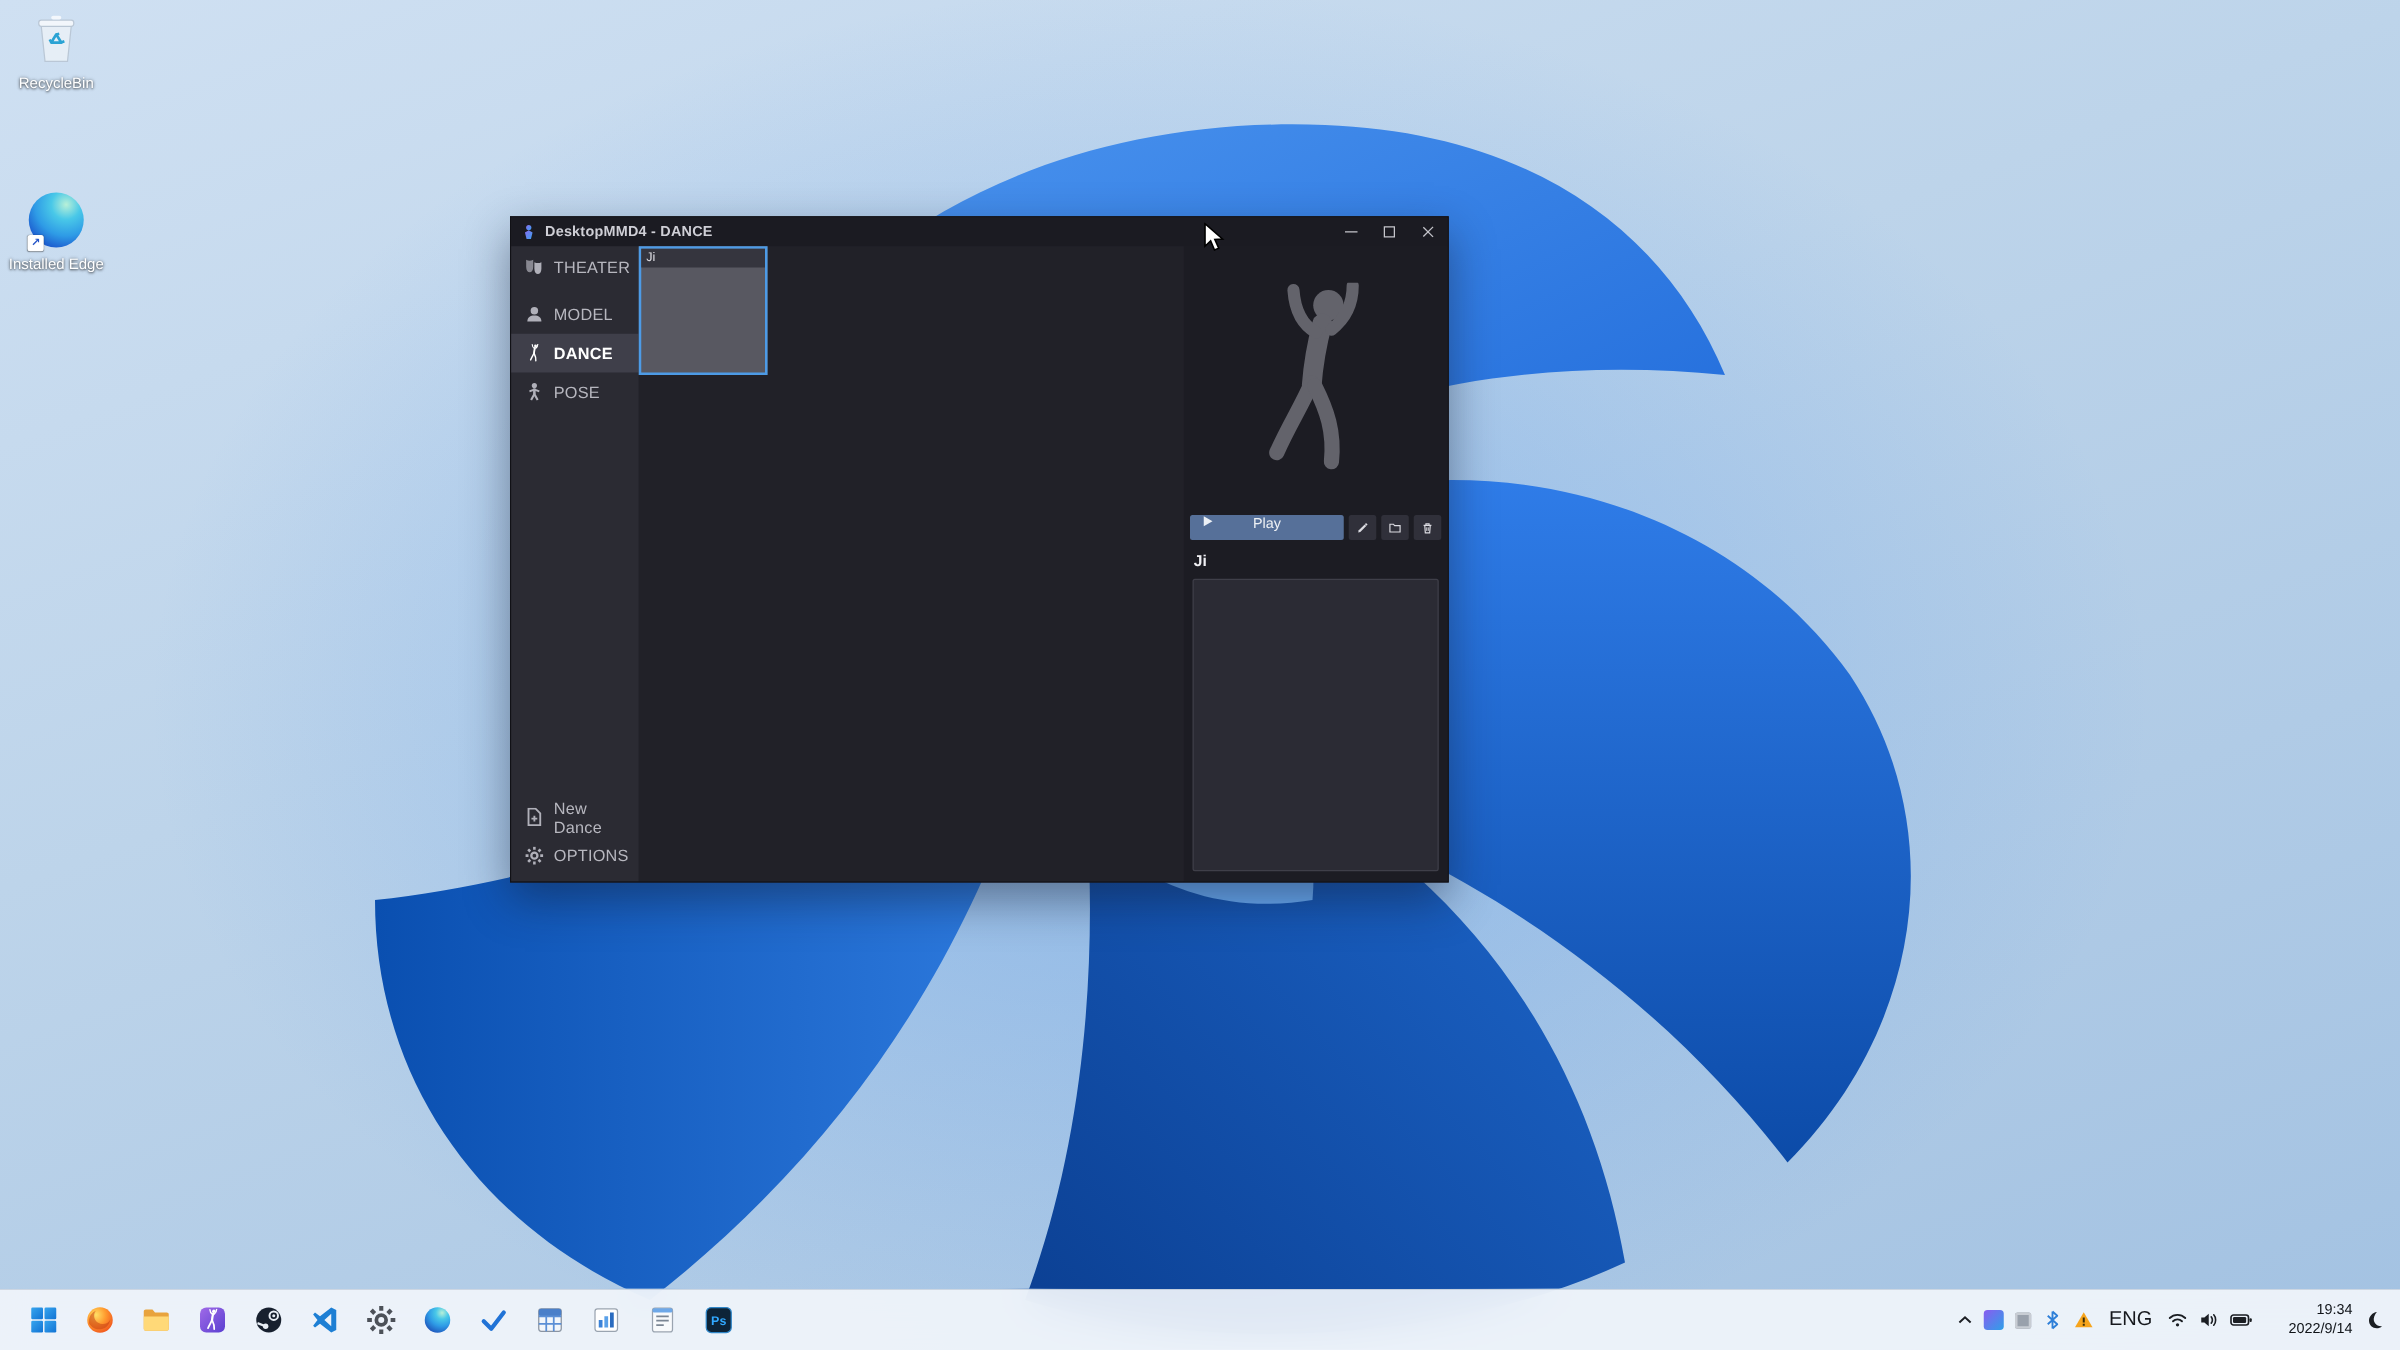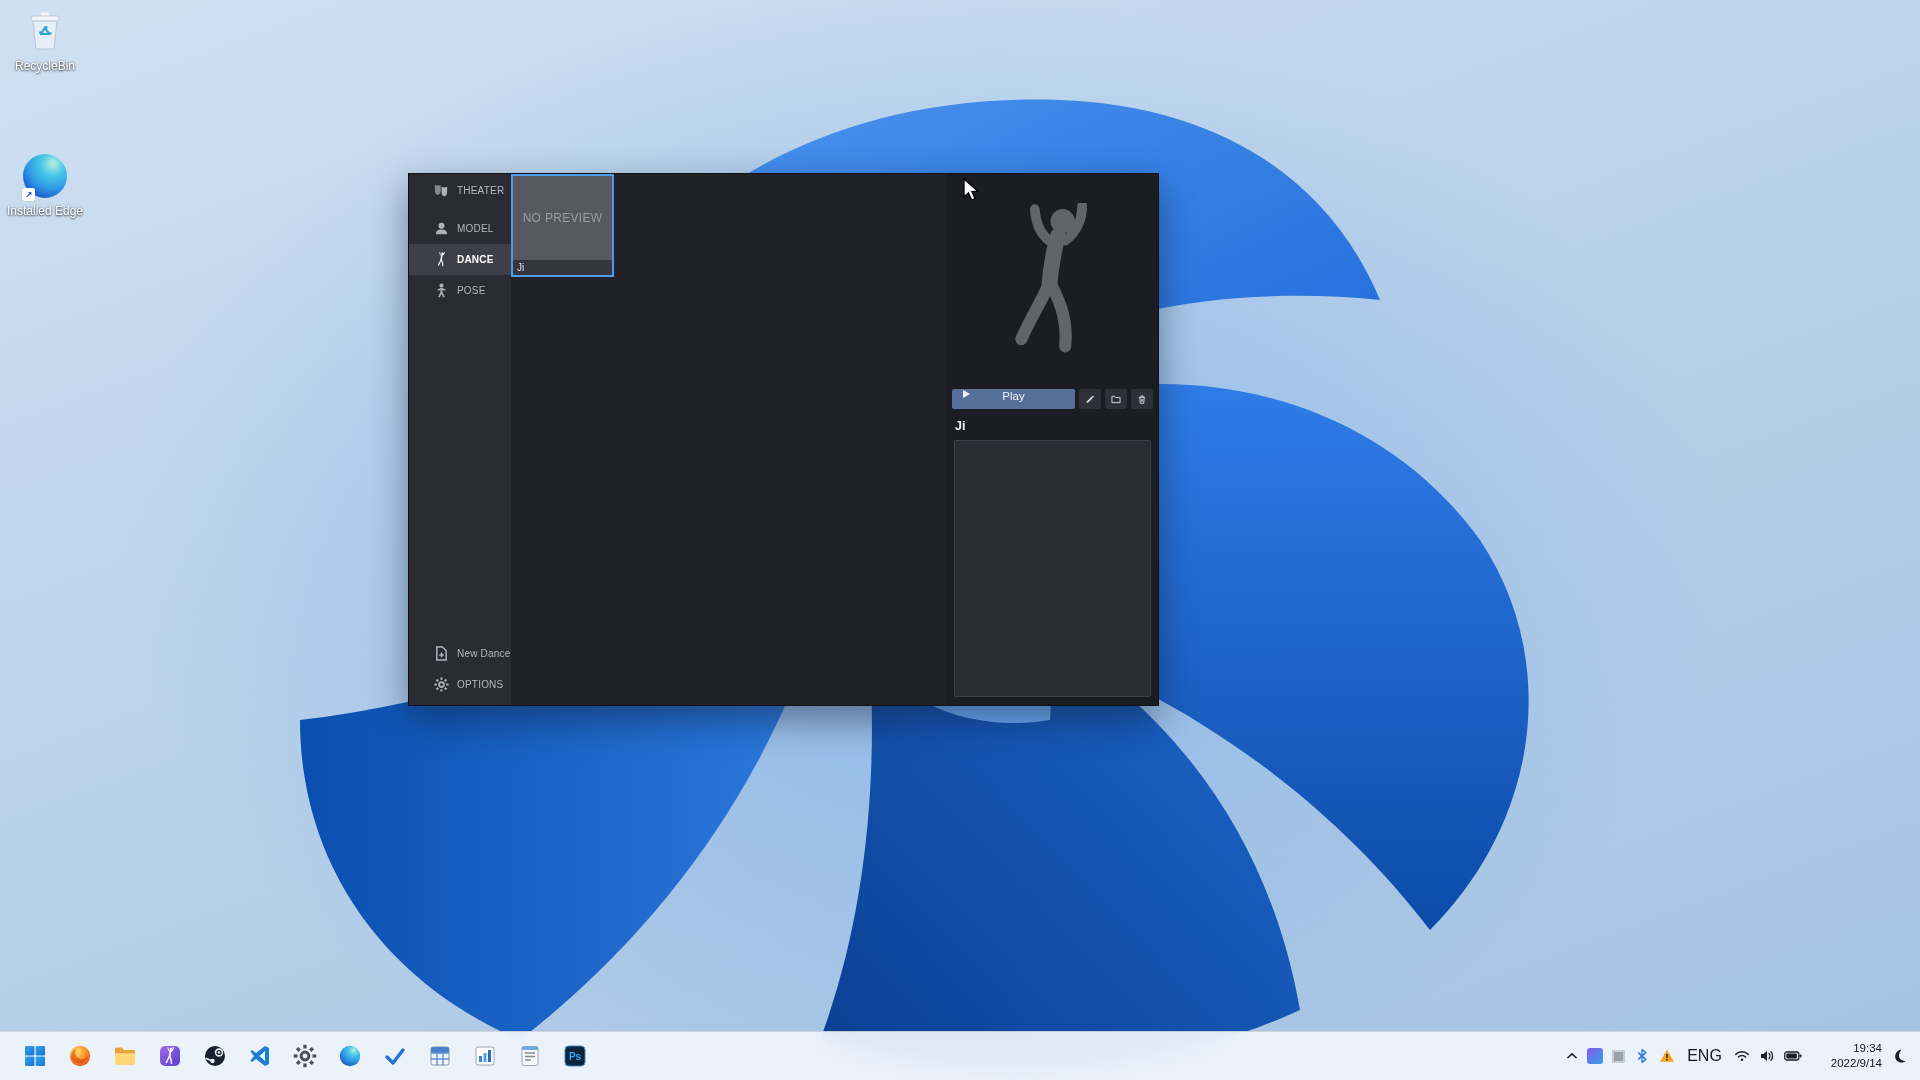--- a/index.html
+++ b/index.html
@@ -32,22 +32,22 @@
   .glyph-max{width:9px;height:9px;border:1.2px solid #c6c6cc;box-sizing:border-box;}
   .glyph-close{position:relative;width:11px;height:11px;}
   .glyph-close::before,.glyph-close::after{content:"";position:absolute;left:5px;top:0;width:1.4px;height:11px;background:#c6c6cc;}
   .glyph-close::before{transform:rotate(45deg);}
   .glyph-close::after{transform:rotate(-45deg);}
 
   .window-body{flex:1;display:flex;min-height:0;}
 
   
   .sidebar{width:102px;background:#2b2b33;display:flex;flex-direction:column;flex:none;}
-  .side-item{height:31px;display:flex;align-items:center;gap:8px;padding-left:25px;
-    font-size:10px;color:#b7b7bf;letter-spacing:.2px;flex:none;}
+  .side-item{height:31px;display:flex;align-items:center;gap:8px;padding-left:11px;
+    font-size:13px;color:#b7b7bf;letter-spacing:.2px;flex:none;}
   .side-item.first{height:32px;}
   .side-item.gap-top{margin-top:7px;}
   .side-item.active{background:#3f3f4a;color:#ffffff;font-weight:bold;}
   .sicon{width:15px;height:15px;flex:none;color:#b0b0b9;}
   .side-item.active .sicon{color:#fff;}
   .side-spacer{flex:1;}
   .side-bottom{padding-bottom:5px;}
 
   
   .main-col{flex:1;display:flex;flex-direction:column;min-width:0;}
@@ -247,20 +247,38 @@
 
   <div class="desktop-icon" style="left:0;top:153px">
     <div class="icon-wrap">
       <div class="edge-orb"></div>
       <div class="shortcut-overlay">↗</div>
     </div>
     <div class="dlabel">Installed Edge</div>
   </div>
 
   <div class="app-window">
+    <div class="titlebar">
+      <svg class="title-logo" viewBox="0 0 16 16">
+        <circle cx="8" cy="3.5" r="2.4" fill="url(#lg-app)"></circle>
+        <path d="M8,6 L11.5,8 L10,14 L6,14 L4.5,8 Z" fill="url(#lg-app)"></path>
+      </svg>
+      <span class="title-text">DesktopMMD4 - DANCE</span>
+      <div class="cap-group">
+        <button class="cap-btn">
+            <span class="glyph-min"></span>
+          </button>
+        <button class="cap-btn">
+            <span class="glyph-max"></span>
+          </button>
+        <button class="cap-btn">
+            <span class="glyph-close"></span>
+          </button>
+      </div>
+    </div>
 
     <div class="window-body">
 
       <div class="sidebar">
         <div class="side-item first">
           <svg class="sicon">
               <use href="#sym-theater"></use>
             </svg>
           <span>THEATER</span>
         </div>
@@ -298,21 +316,20 @@
           </div>
         </div>
       </div>
 
       <div class="main-col">
 
         <div class="content-row">
 
           <div class="library-grid">
             <div class="dance-card">
-              <div class="card-preview">NO PREVIEW</div>
               <div class="card-label">Ji</div>
             </div>
           </div>
 
           <div class="detail-panel">
             <div class="detail-figure">
               <svg class="dancer-big">
                   <use href="#sym-dancer"></use>
                 </svg>
             </div>

